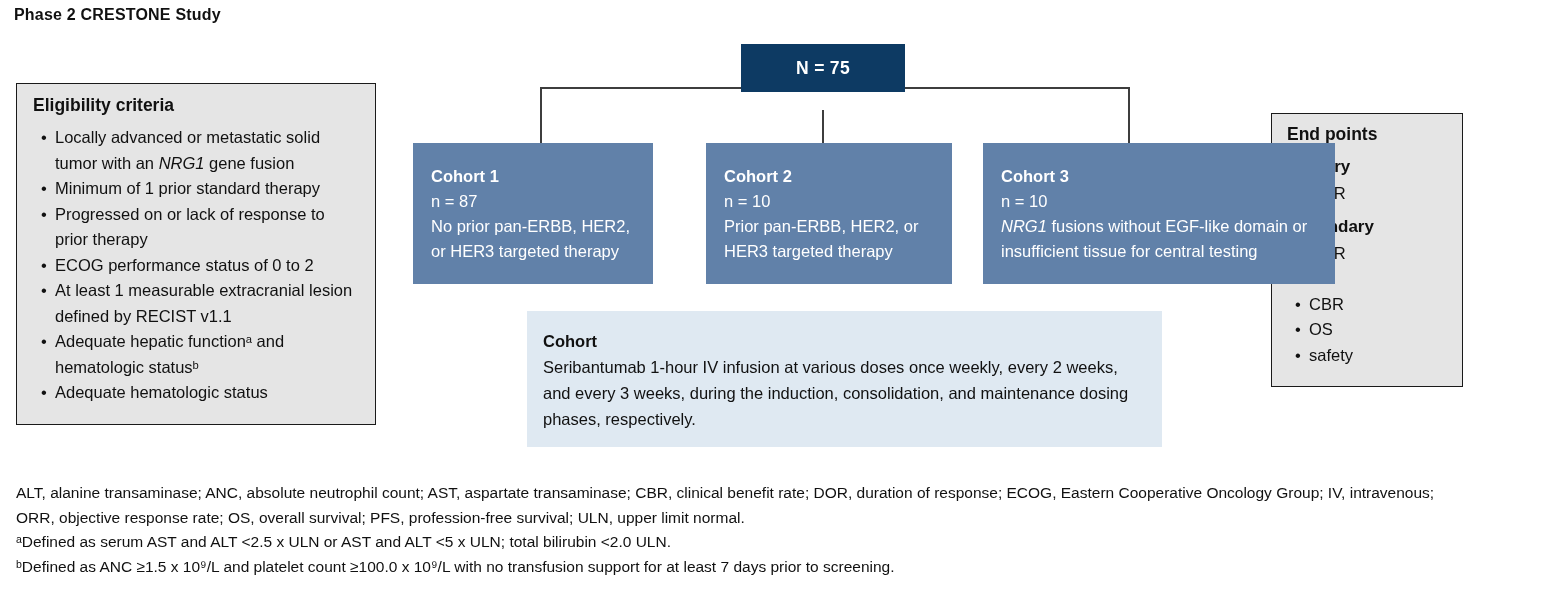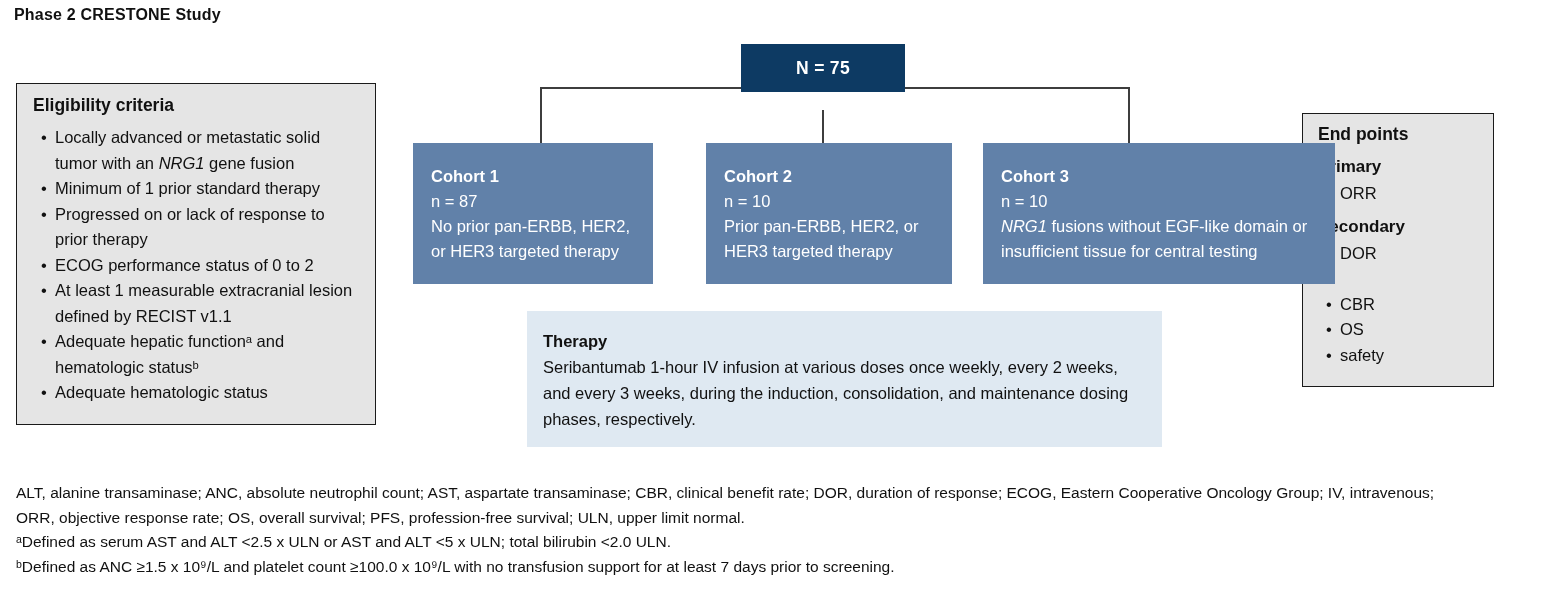--- a/index.html
+++ b/index.html
@@ -13,21 +13,21 @@
     position: absolute; left: 14px; top: 6px;
     font-size: 16px; font-weight: bold; letter-spacing: 0.2px;
   }
 
   
   .outline-box {
     position: absolute; box-sizing: border-box;
     border: 1.6px solid #1a1a1a; background: #e5e5e5;
   }
   #eligibility-box { left: 16px; top: 83px; width: 360px; height: 342px; padding: 11px 14px 10px 16px; }
-  #endpoints-box  { left: 1302px; top: 113px; width: 192px; height: 274px; padding: 10px 12px 10px 15px; }
+  #endpoints-box  { left: 1271px; top: 113px; width: 192px; height: 274px; padding: 10px 12px 10px 15px; }
 
   .box-heading { font-size: 17.5px; font-weight: bold; margin: 0 0 9px 0; }
 
   
   .blist { margin: 0; padding: 0; list-style: none; }
   .blist li { display: flex; font-size: 16.5px; line-height: 25.5px; }
   .blist .dot { width: 14px; flex: 0 0 14px; margin-left: 8px; }
   .blist .btxt { flex: 1; }
 
   
@@ -134,21 +134,21 @@
     <div>n = 10</div>
     <div><em></em><span>Prior pan-ERBB, HER2, or HER3 targeted therapy</span></div>
   </div>
   <div id="cohort-3" class="cohort">
     <div class="c-title">Cohort 3</div>
     <div>n = 10</div>
     <div><em>NRG1</em><span> fusions without EGF-like domain or insufficient tissue for central testing</span></div>
   </div>
 
   <div id="therapy-box">
-    <div class="t-title">Therapy</div>
+    <div class="t-title">Cohort</div>
     <div>Seribantumab 1-hour IV infusion at various doses once weekly, every 2 weeks, and every 3 weeks, during the induction, consolidation, and maintenance dosing phases, respectively.</div>
   </div>
 
   <div id="endpoints-box" class="outline-box">
     <div class="box-heading">End points</div>
     <div class="ep-subhead first">Primary</div>
     <ul class="blist">
       <li>
         <span class="dot">•</span>
         <span class="btxt">ORR</span>

